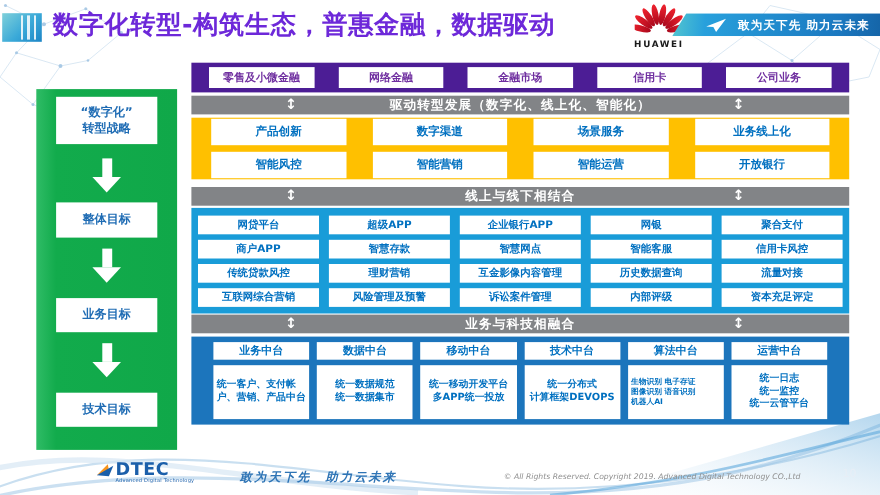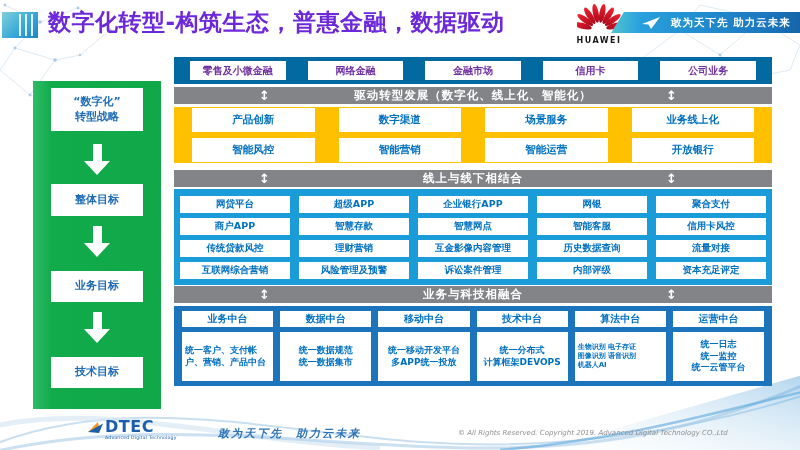--- a/index.html
+++ b/index.html
@@ -25,42 +25,42 @@
   
   .sidebar{left:33px;top:57px;width:128px;height:328px;background:linear-gradient(90deg,#2fbc66 0,#12ab4c 14%,#10a849 100%);margin-top:24px;}
   .sbox{position:absolute;left:18px;width:92px;background:#fff;display:flex;align-items:center;justify-content:center;
     text-align:center;color:#1f6cb4;font-weight:700;font-size:11px;white-space:pre-line;line-height:1.35;}
   .sarrow{position:absolute;left:0;width:128px;display:flex;flex-direction:column;align-items:center;}
   .sarrow .stem{width:9px;height:17px;background:#fff;}
   .sarrow .head{width:0;height:0;border-left:13px solid transparent;border-right:13px solid transparent;border-top:14px solid #fff;}
 
   
   .sec{left:174px;width:598px;}
-  .greenrow{top:57px;height:27px;background:#0369a1;display:flex;align-items:center;gap:22px;padding:0 16px;box-sizing:border-box;}
+  .greenrow{top:57px;height:27px;background:#4c1d95;display:flex;align-items:center;gap:22px;padding:0 16px;box-sizing:border-box;}
   .greenrow .cell{flex:1;height:19px;background:#fff;display:flex;align-items:center;justify-content:center;
     color:#7030a0;font-weight:700;font-size:10px;white-space:nowrap;}
   .band{height:17px;background:#828487;color:#fff;display:flex;align-items:center;justify-content:center;
     font-size:11.5px;font-weight:700;letter-spacing:1px;position:absolute;}
   .band .updown{position:absolute;top:0;font-size:13px;font-weight:700;line-height:17px;color:#fff;}
   .band .ud-l{left:85px;} .band .ud-r{left:492px;}
   .band1{top:87px;} .band2{top:170px;} .band3{top:286px;}
 
   .yellow{top:107px;height:56px;background:#ffc000;display:flex;flex-direction:column;justify-content:center;gap:6px;
     padding:4px 18px;box-sizing:border-box;}
   .yrow{display:flex;gap:24px;}
   .yrow .cell{flex:1;height:24px;background:#fff;display:flex;align-items:center;justify-content:center;
     color:#0070c0;font-weight:700;font-size:10.5px;white-space:nowrap;}
 
   .blue{top:189px;height:96px;background:#199cd8;display:flex;flex-direction:column;justify-content:center;gap:5px;
     padding:5px 6px;box-sizing:border-box;}
   .brow{display:flex;gap:9px;}
   .brow .cell{flex:1;height:17px;background:#fff;display:flex;align-items:center;justify-content:center;
     color:#0070c0;font-weight:700;font-size:9.5px;white-space:nowrap;}
 
-  .platforms{top:306px;height:80px;background:#1c75bc;display:flex;gap:7px;padding:5px 8px;box-sizing:border-box;}
+  .platforms{top:306px;height:80px;background:#1c75bc;display:flex;gap:7px;padding:5px 20px;box-sizing:border-box;}
   .pcol{flex:1;display:flex;flex-direction:column;gap:5px;min-width:0;}
   .pcol .phead{height:16px;background:#fff;display:flex;align-items:center;justify-content:center;
     color:#0070c0;font-weight:700;font-size:10px;white-space:nowrap;}
   .pcol .pbody{flex:1;background:#fff;color:#0070c0;font-weight:700;font-size:9px;line-height:1.3;
     display:flex;align-items:center;justify-content:center;text-align:center;white-space:pre-line;padding:1px 3px;box-sizing:border-box;}
   .pcol .pbody.left{text-align:left;justify-content:flex-start;}
   .pcol .pbody.tiny{font-size:7px;}
 
   
   .dtec{left:88px;top:419px;display:flex;align-items:flex-start;}

